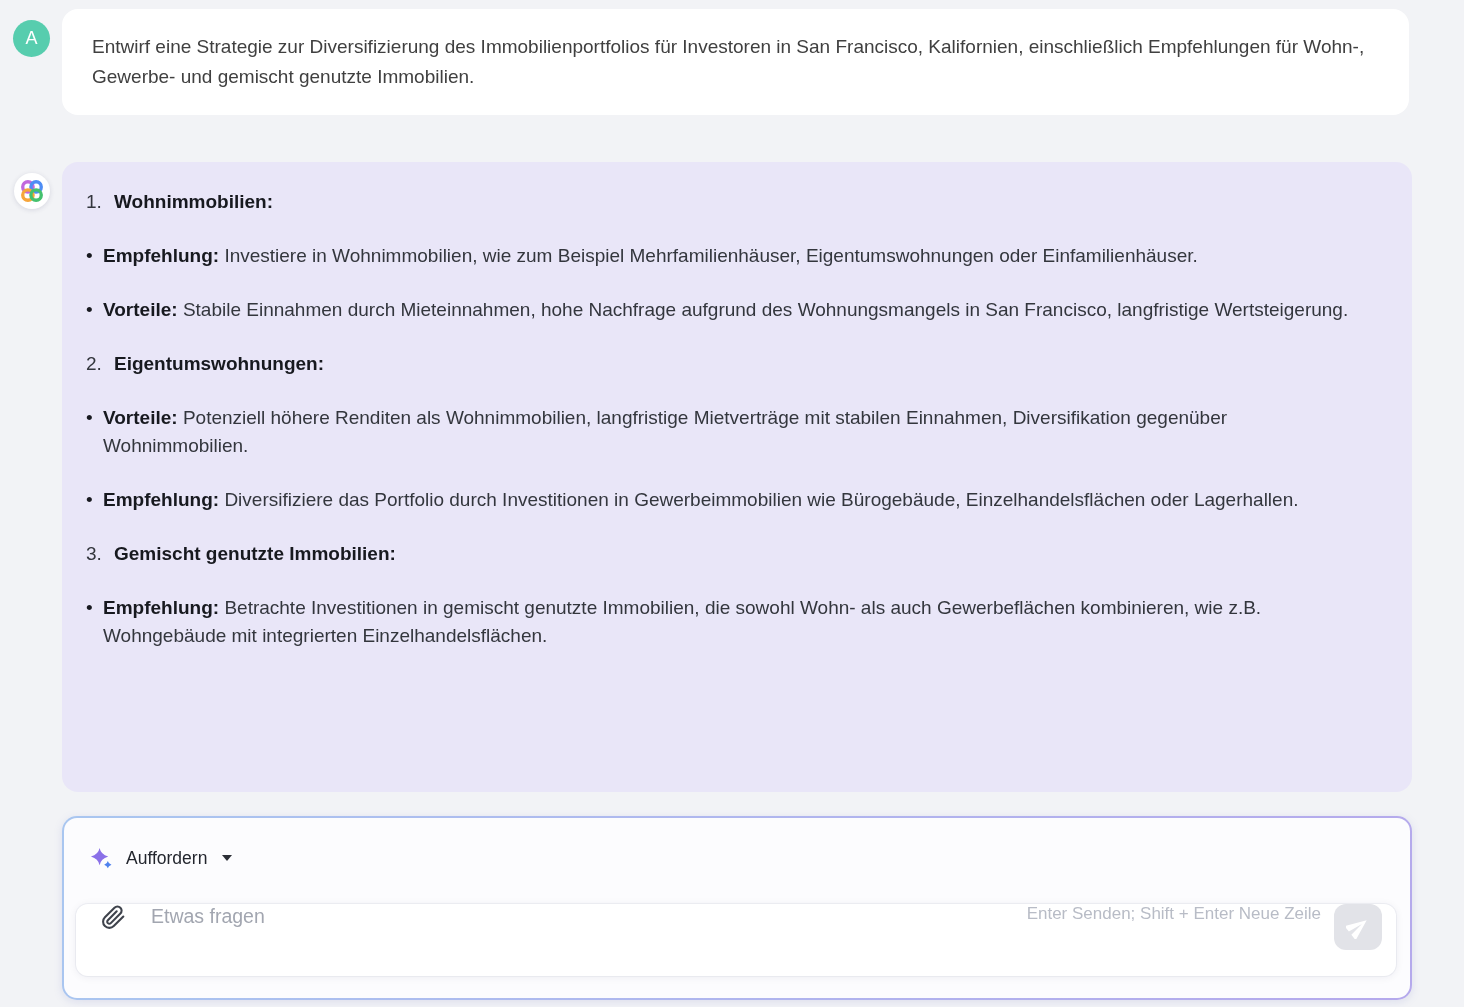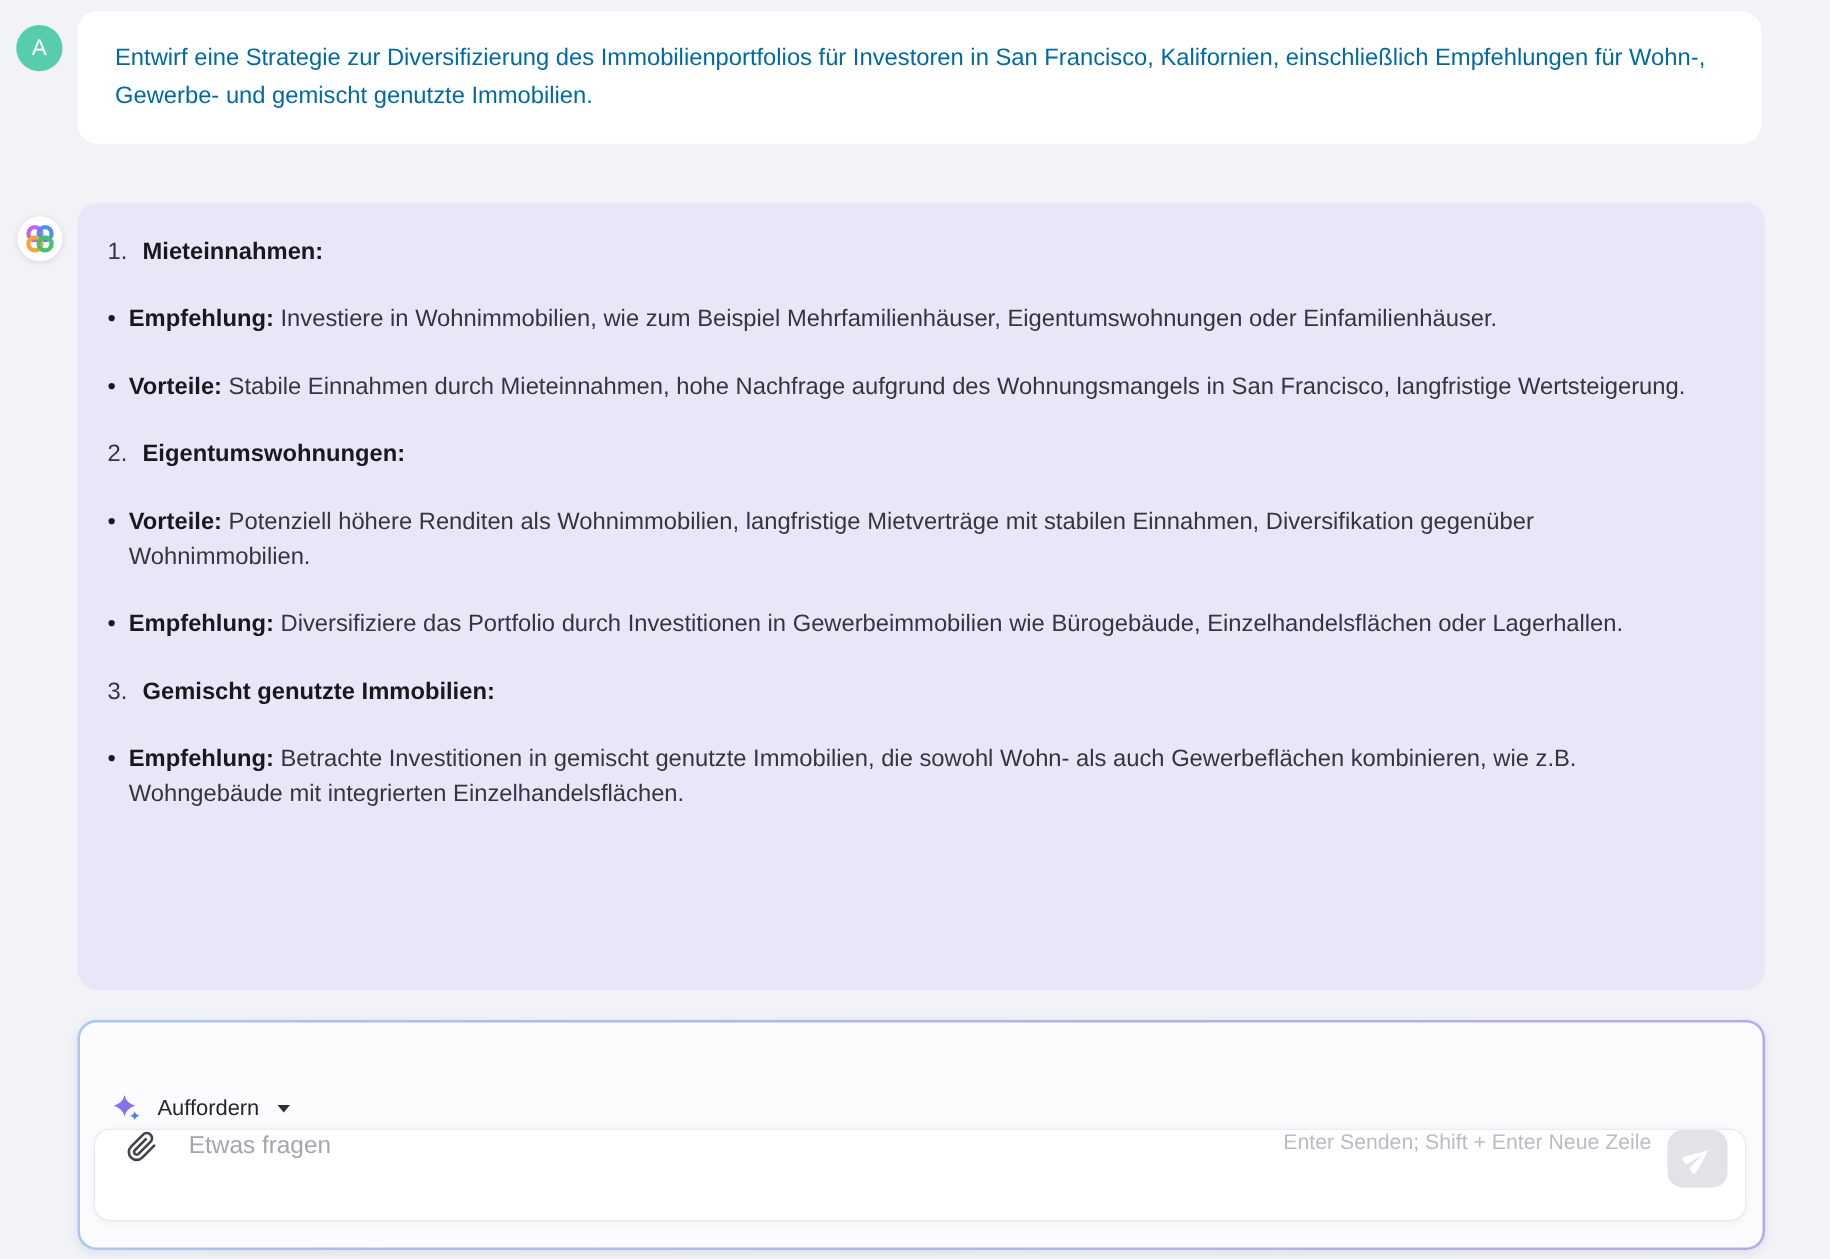--- a/index.html
+++ b/index.html
@@ -15,21 +15,21 @@
   
   .user-avatar {
     position:absolute; left:13px; top:20px; width:37px; height:37px;
     border-radius:50%; background:#57cdae; color:#ffffff;
     display:flex; align-items:center; justify-content:center;
     font-size:18px; font-weight:400;
   }
   .user-card {
     position:absolute; left:62px; top:9px; width:1347px;
     background:#ffffff; border-radius:16px;
-    padding:23px 30px; font-size:19px; line-height:30px; color:#0369a1;
+    padding:23px 30px; font-size:19px; line-height:30px; color:#404040;
   }
 
   
   .ai-logo-wrap {
     position:absolute; left:14px; top:173px; width:36px; height:36px;
     background:#ffffff; border-radius:50%;
     box-shadow:0 1px 5px rgba(50,50,90,.14);
     display:flex; align-items:center; justify-content:center;
   }
   .ai-card {
@@ -57,21 +57,21 @@
     border-radius:15px; padding:2px;
     background:linear-gradient(100deg,#a9c6f0 0%,#b0b4ee 55%,#b5a9ec 100%);
     box-shadow:0 2px 8px rgba(120,130,200,.18);
   }
   .prompt-inner {
     position:relative; width:100%; height:100%;
     background:#fcfcfe; border-radius:13px;
   }
   .mode-row {
     position:absolute; top:0; left:0; right:0; height:80px;
-    display:flex; align-items:flex-end; padding-left:26px;
+    display:flex; align-items:center; padding-left:26px;
   }
   .mode-btn {
     display:flex; align-items:center; gap:13px;
     background:none; border:none; cursor:pointer;
     font-family:inherit; font-size:17.5px; color:#23262e; font-weight:500;
     padding:0;
   }
   .caret {
     width:0; height:0;
     border-left:5px solid transparent; border-right:5px solid transparent;
@@ -122,21 +122,21 @@
         <circle cx="9.6" cy="18.4" r="5.6" stroke="#f6a53a" stroke-width="3.6"></circle>
         <circle cx="18.4" cy="18.4" r="5.6" stroke="#45c16e" stroke-width="3.6"></circle>
       </svg>
     </span>
   </div>
 
   <div class="ai-card">
 
     <div class="block head-row">
       <span class="num">1.</span>
-      <span class="ttl">Mieteinnahmen:</span>
+      <span class="ttl">Wohnimmobilien:</span>
     </div>
     <div class="block bullet">
       <span class="bl">Empfehlung:</span>
       <span>Investiere in Wohnimmobilien, wie zum Beispiel Mehrfamilienhäuser, Eigentumswohnungen oder Einfamilienhäuser.</span>
     </div>
     <div class="block bullet">
       <span class="bl">Vorteile:</span>
       <span>Stabile Einnahmen durch Mieteinnahmen, hohe Nachfrage aufgrund des Wohnungsmangels in San Francisco, langfristige Wertsteigerung.</span>
     </div>
 

